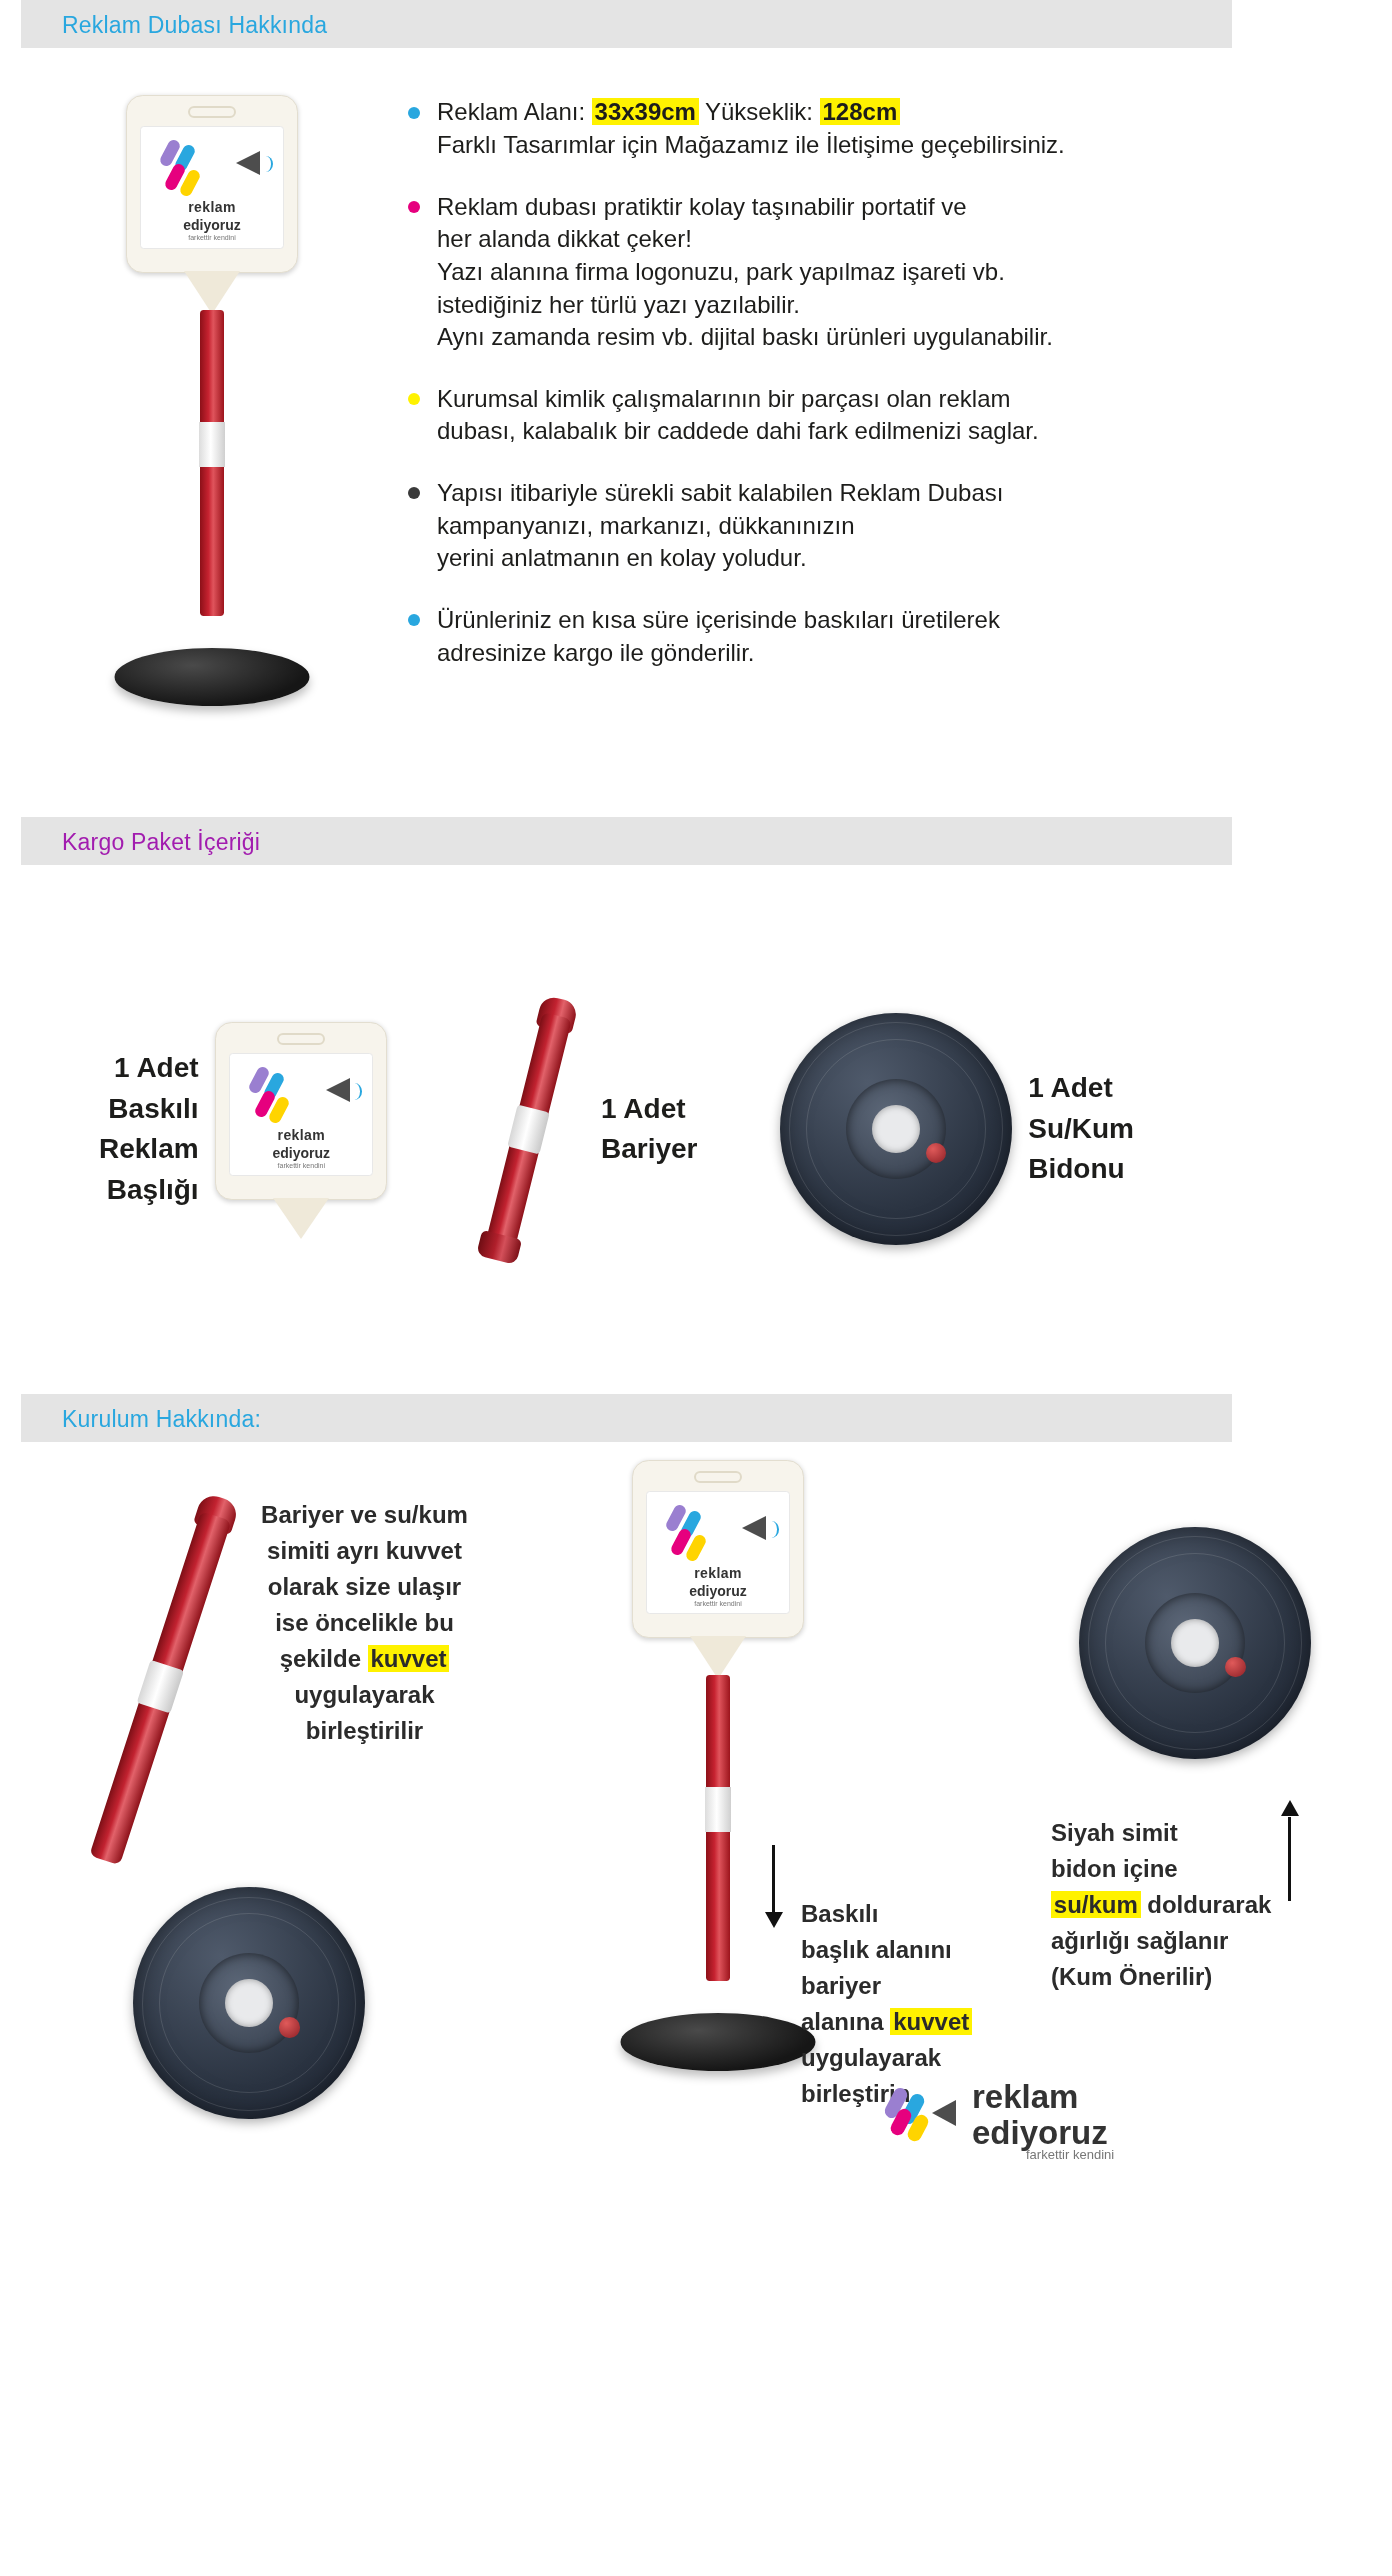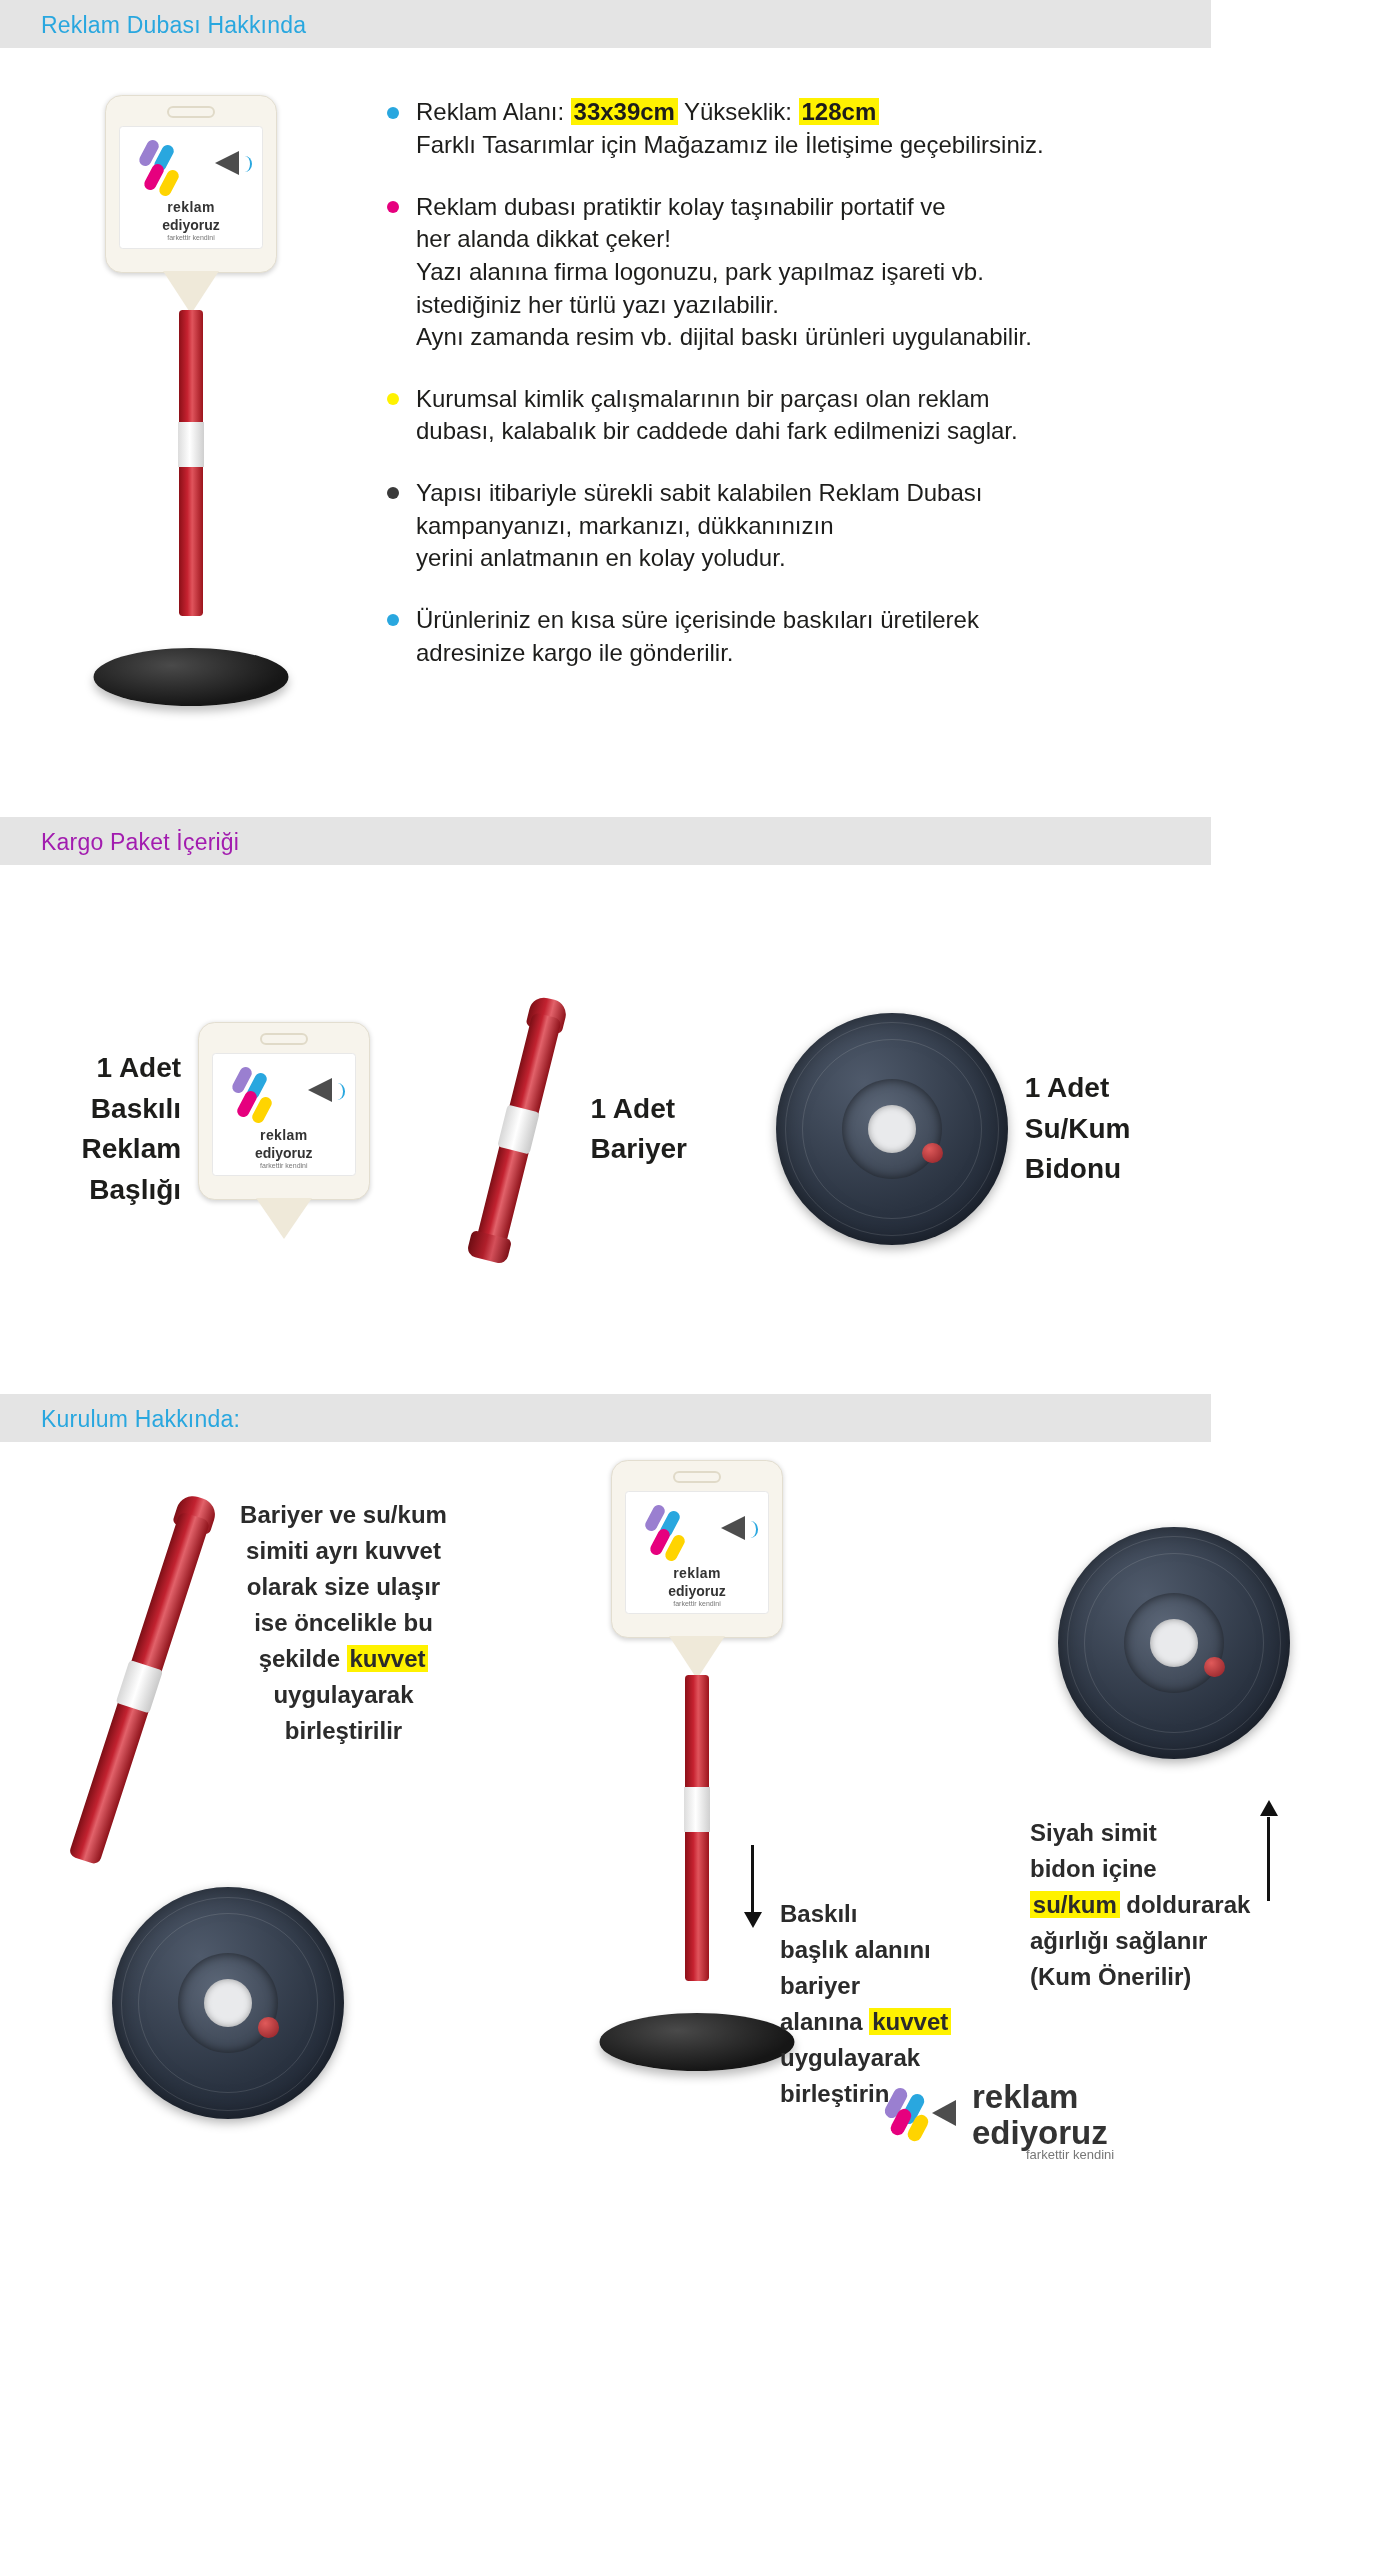--- a/index.html
+++ b/index.html
@@ -6,21 +6,21 @@
   html, body { margin: 0; padding: 0; }
   body {
     width: 1392px;
     min-height: 2576px;
     background: #ffffff;
     font-family: "Liberation Sans", sans-serif;
     color: #2b2b2b;
     position: relative;
     overflow-x: hidden;
   }
-  .page { width: 1212px; position: relative; }
+  .page { width: 1212px; position: relative; padding-left: 21px; }
 
   
   .section-head {
     position: relative;
     width: 100%;
     height: 48px;
     margin-top: 0;
   }
   .section-head .bar {
     position: absolute;

